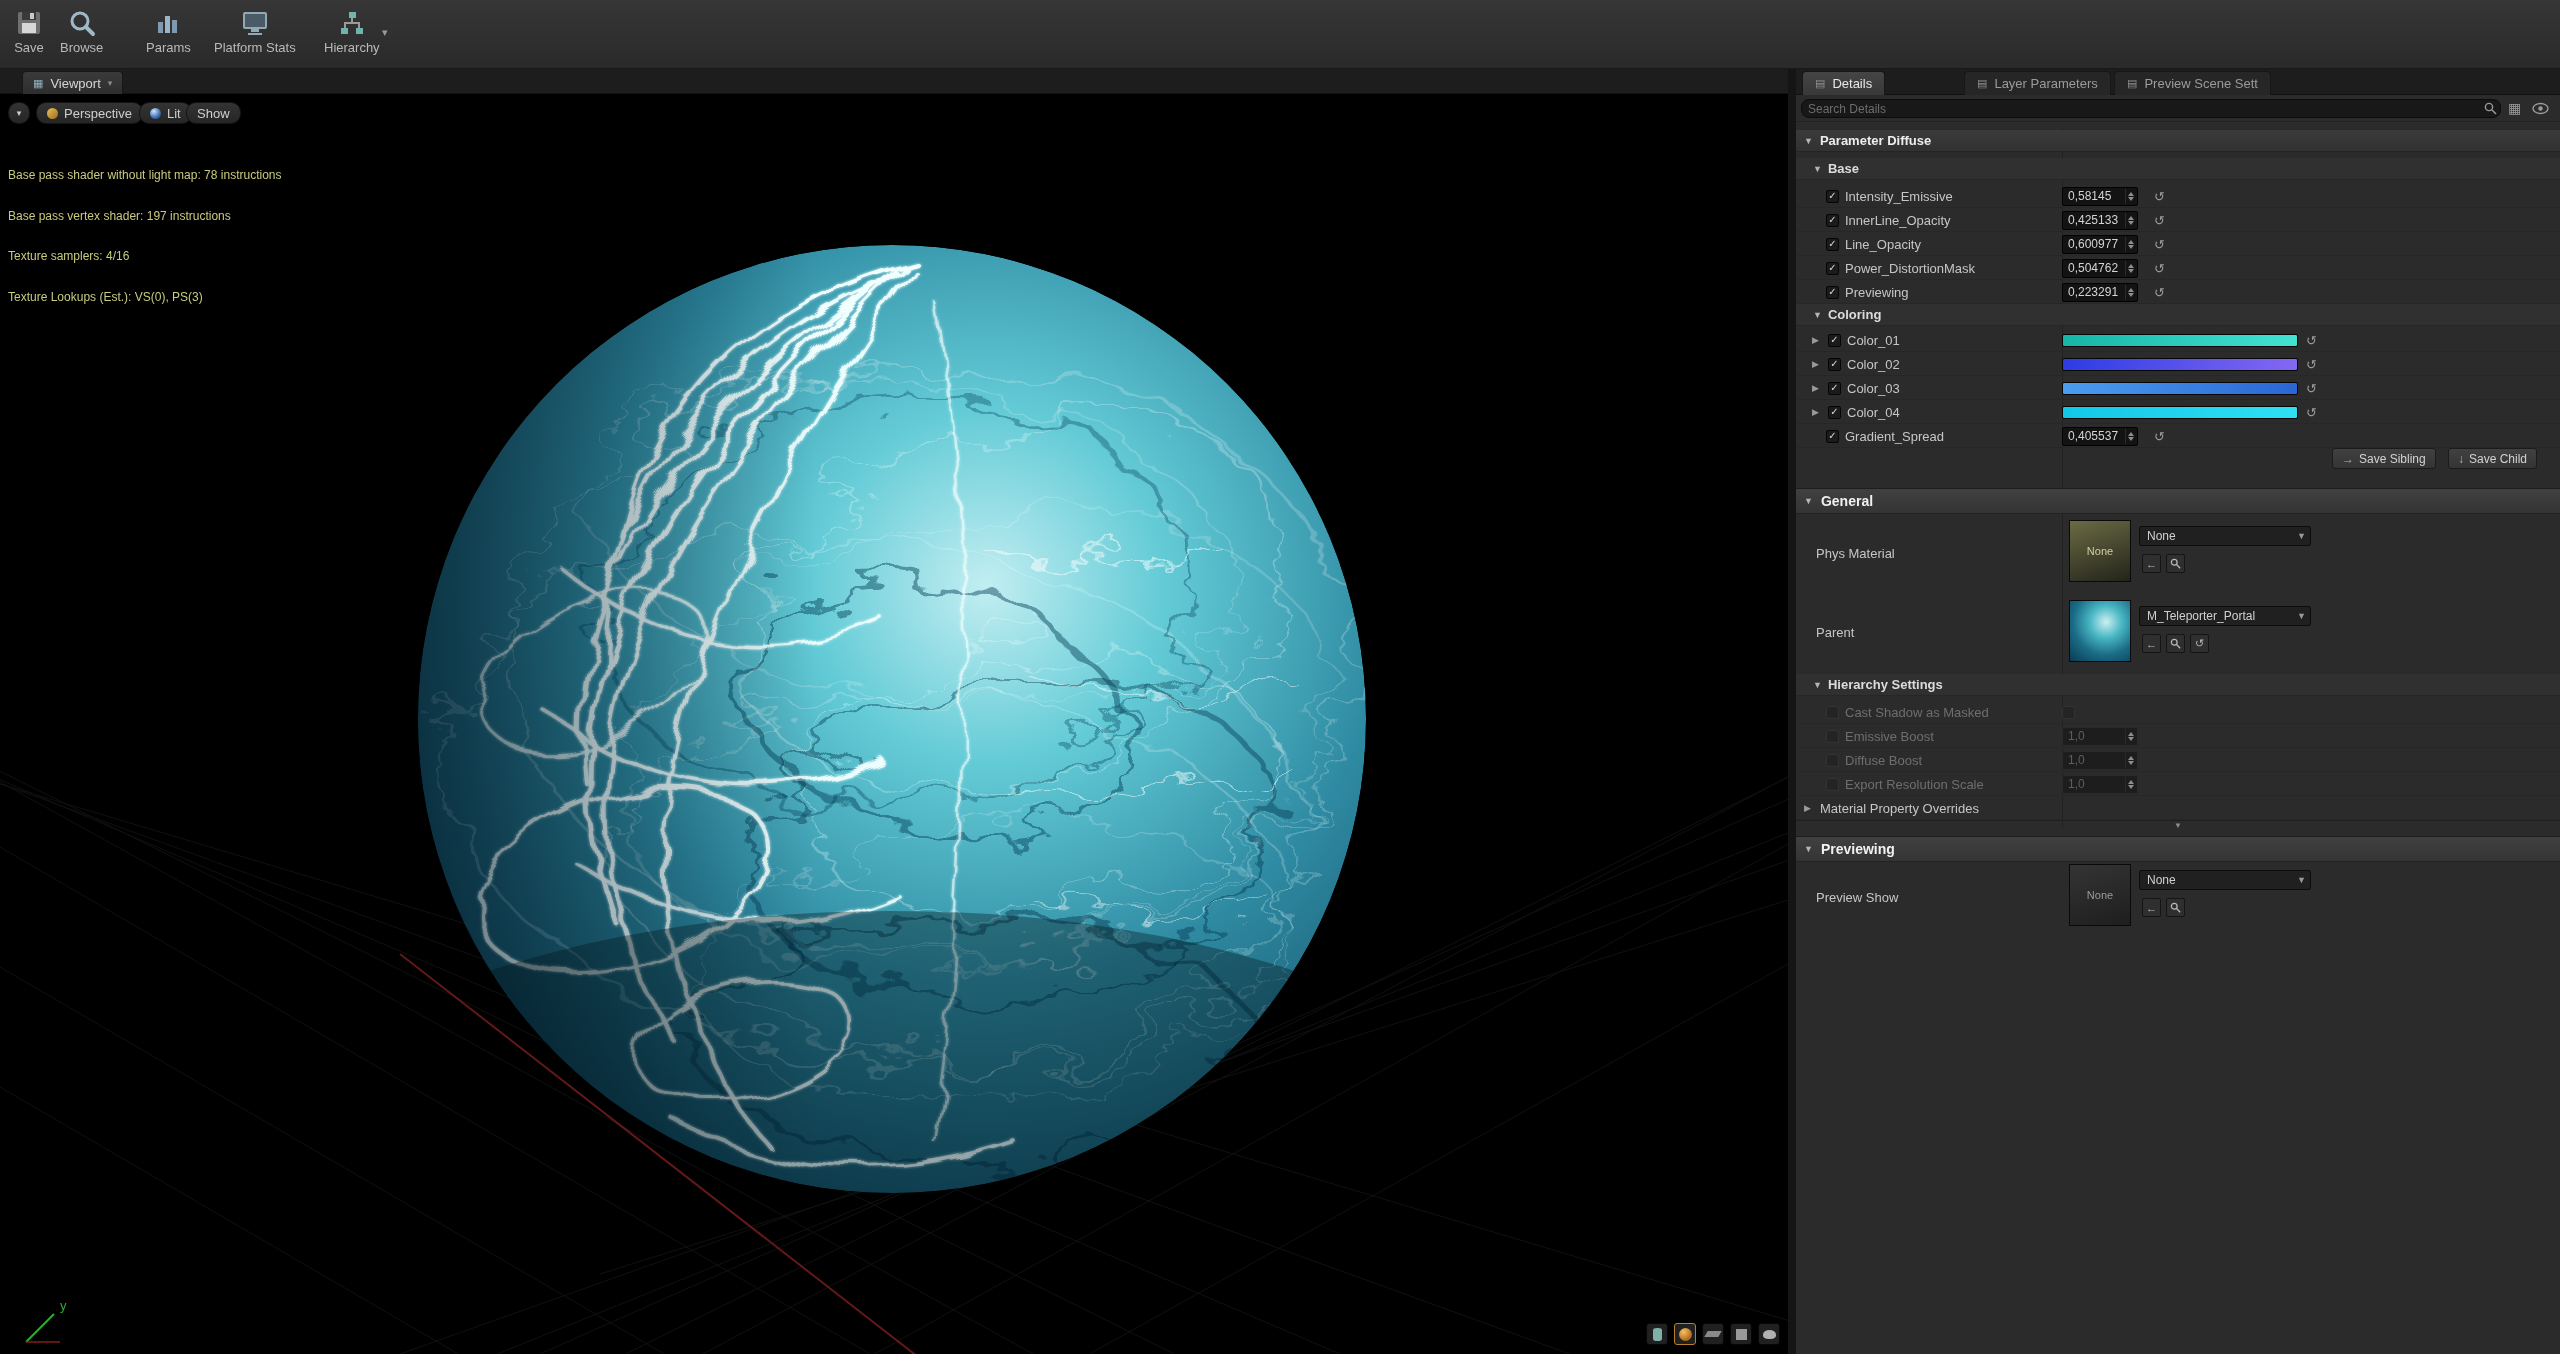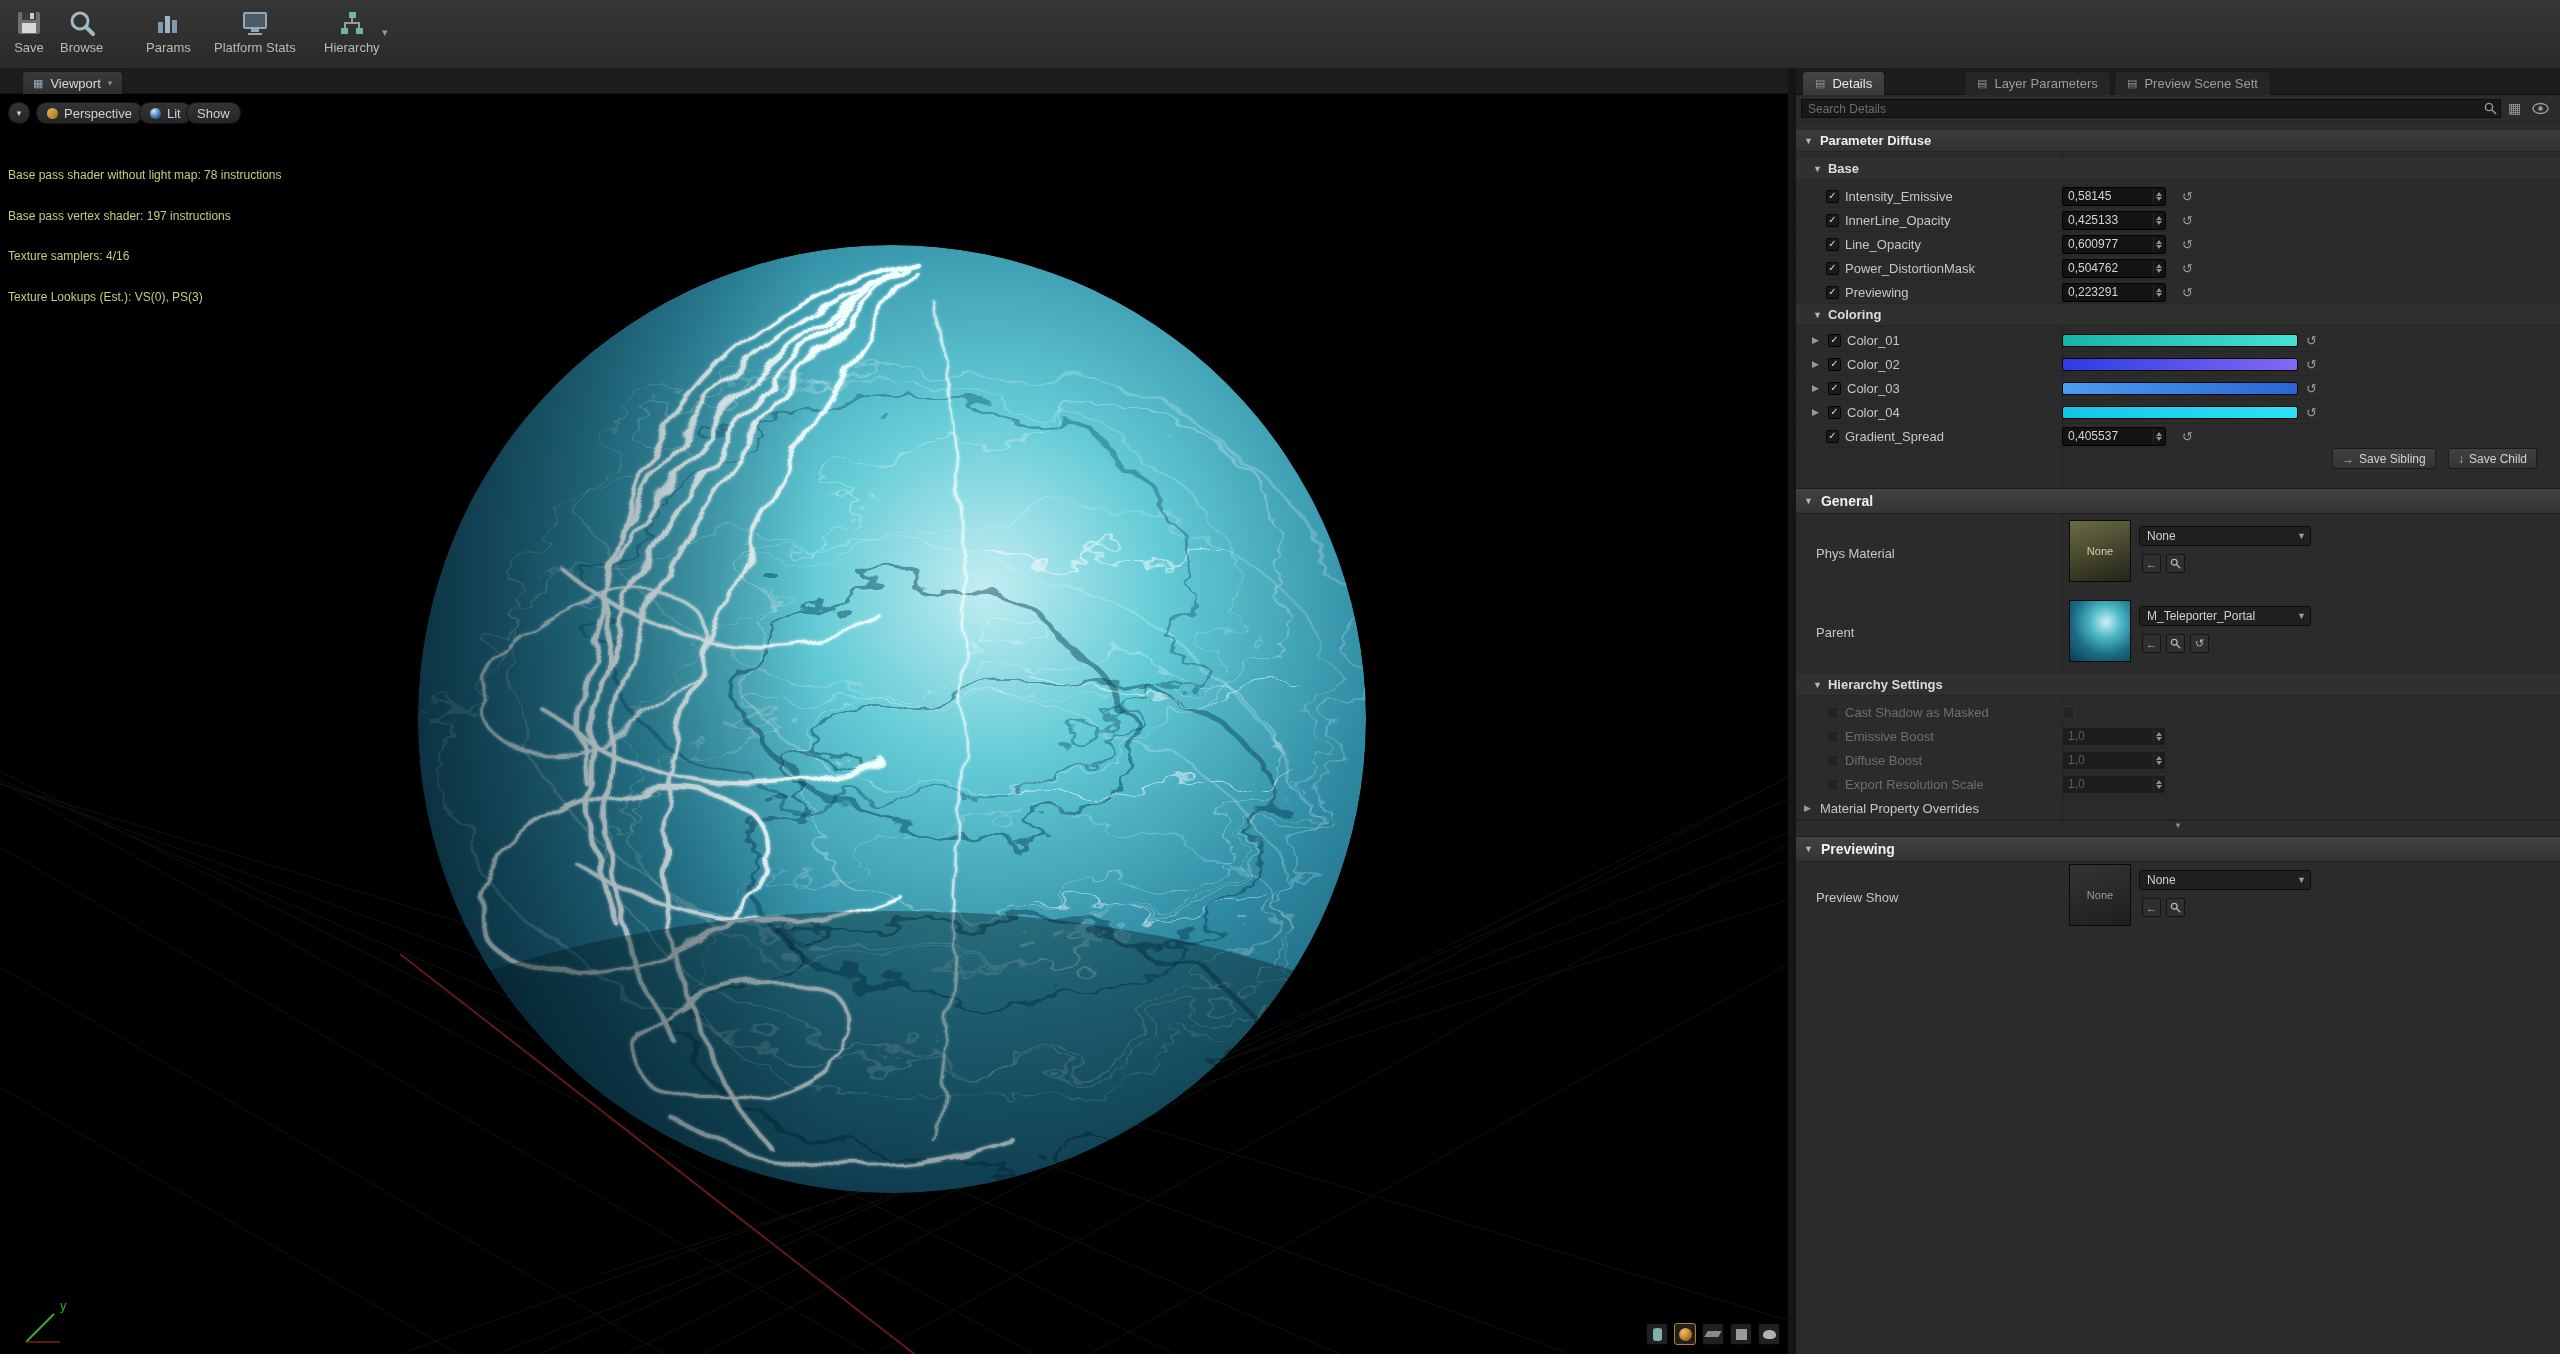--- a/index.html
+++ b/index.html
@@ -34,21 +34,21 @@
   #splitter{position:absolute;left:1788px;top:69px;width:8px;height:1285px;background:#151515;}
   #panel{position:absolute;left:1796px;top:69px;width:764px;height:1285px;background:#2b2b2b;}
   #panel-tabs{position:absolute;left:0;top:0;width:764px;height:26px;background:#1d1d1d;border-bottom:1px solid #111;}
   .ptab{position:absolute;top:2px;height:24px;border-radius:4px 4px 0 0;display:flex;align-items:center;gap:7px;
     padding:0 12px;font-size:13px;border:1px solid #171717;border-bottom:none;}
   .ptab.active{background:linear-gradient(#454545,#383838);color:#e8e8e8;}
   .ptab.inactive{background:#262626;color:#9b9b9b;}
   .ptab .pticon{color:#8f8f8f;font-size:11px;}
   #searchrow{position:absolute;left:0;top:26px;width:764px;height:27px;background:#2b2b2b;border-bottom:1px solid #222;}
   #search-input{position:absolute;left:5px;top:4px;width:700px;height:19px;background:#181818;border:1px solid #0c0c0c;
-    border-radius:0;color:#cfcfcf;font-size:12px;padding:0 22px 0 6px;outline:none;}
+    border-radius:8px;color:#cfcfcf;font-size:12px;padding:0 22px 0 6px;outline:none;}
   #search-input::placeholder{color:#6d6d6d;}
   .srch-icon{position:absolute;top:7px;color:#9a9a9a;}
 
   #content{position:absolute;left:0;top:53px;width:764px;height:1232px;background:#2b2b2b;overflow:hidden;}
   .coldiv{position:absolute;left:266px;top:6px;width:1px;height:700px;background:#222;}
 
   .hdr{position:absolute;left:0;width:764px;height:22px;display:flex;align-items:center;gap:7px;
     background:linear-gradient(#3b3b3b,#313131);border-bottom:1px solid #242424;color:#ededed;
     font-size:13px;font-weight:bold;padding-left:8px;}
   .cat{position:absolute;left:0;width:764px;height:26px;display:flex;align-items:center;gap:8px;
@@ -59,21 +59,21 @@
     background:#303030;border-bottom:1px solid #262626;color:#dcdcdc;font-size:13px;font-weight:bold;padding-left:17px;}
 
   .prow{position:absolute;left:0;width:764px;height:24px;border-bottom:1px solid #272727;color:#c6c6c6;font-size:13px;}
   .prow .name{position:absolute;left:0;top:0;height:24px;display:flex;align-items:center;gap:6px;padding-left:30px;}
   .prow.withexp .name{padding-left:16px;}
   .exp{color:#9a9a9a;font-size:9px;width:10px;}
   .cb{width:13px;height:13px;background:#1b1b1b;border:1px solid #050505;border-radius:2px;display:inline-flex;
     align-items:center;justify-content:center;color:#d9d9d9;font-size:10px;line-height:10px;}
   .cb.dis{background:#242424;border-color:#333;}
   .vcol{position:absolute;left:266px;top:2px;height:20px;display:flex;align-items:center;}
-  .numbox{position:relative;width:104px;height:19px;background:#131313;border:1px solid #020202;border-radius:2px;
+  .numbox{position:relative;width:76px;height:19px;background:#131313;border:1px solid #020202;border-radius:2px;
     color:#d4d4d4;font-size:12px;display:flex;align-items:center;padding:0 14px 0 5px;}
   .numbox.dis{color:#5f5f5f;background:#1d1d1d;border-color:#2a2a2a;}
   .spin{position:absolute;right:1px;top:1px;width:11px;height:15px;display:flex;flex-direction:column;
     align-items:center;justify-content:center;gap:1px;border-left:1px solid #2a2a2a;}
   .spin i{display:block;width:0;height:0;border-left:3px solid transparent;border-right:3px solid transparent;}
   .spin .up{border-bottom:4px solid #8d8d8d;}
   .spin .dn{border-top:4px solid #8d8d8d;}
   .reset{margin-left:16px;color:#999;font-size:13px;}
   .colorbar{width:236px;height:13px;border:1px solid #060606;border-radius:2px;}
 

